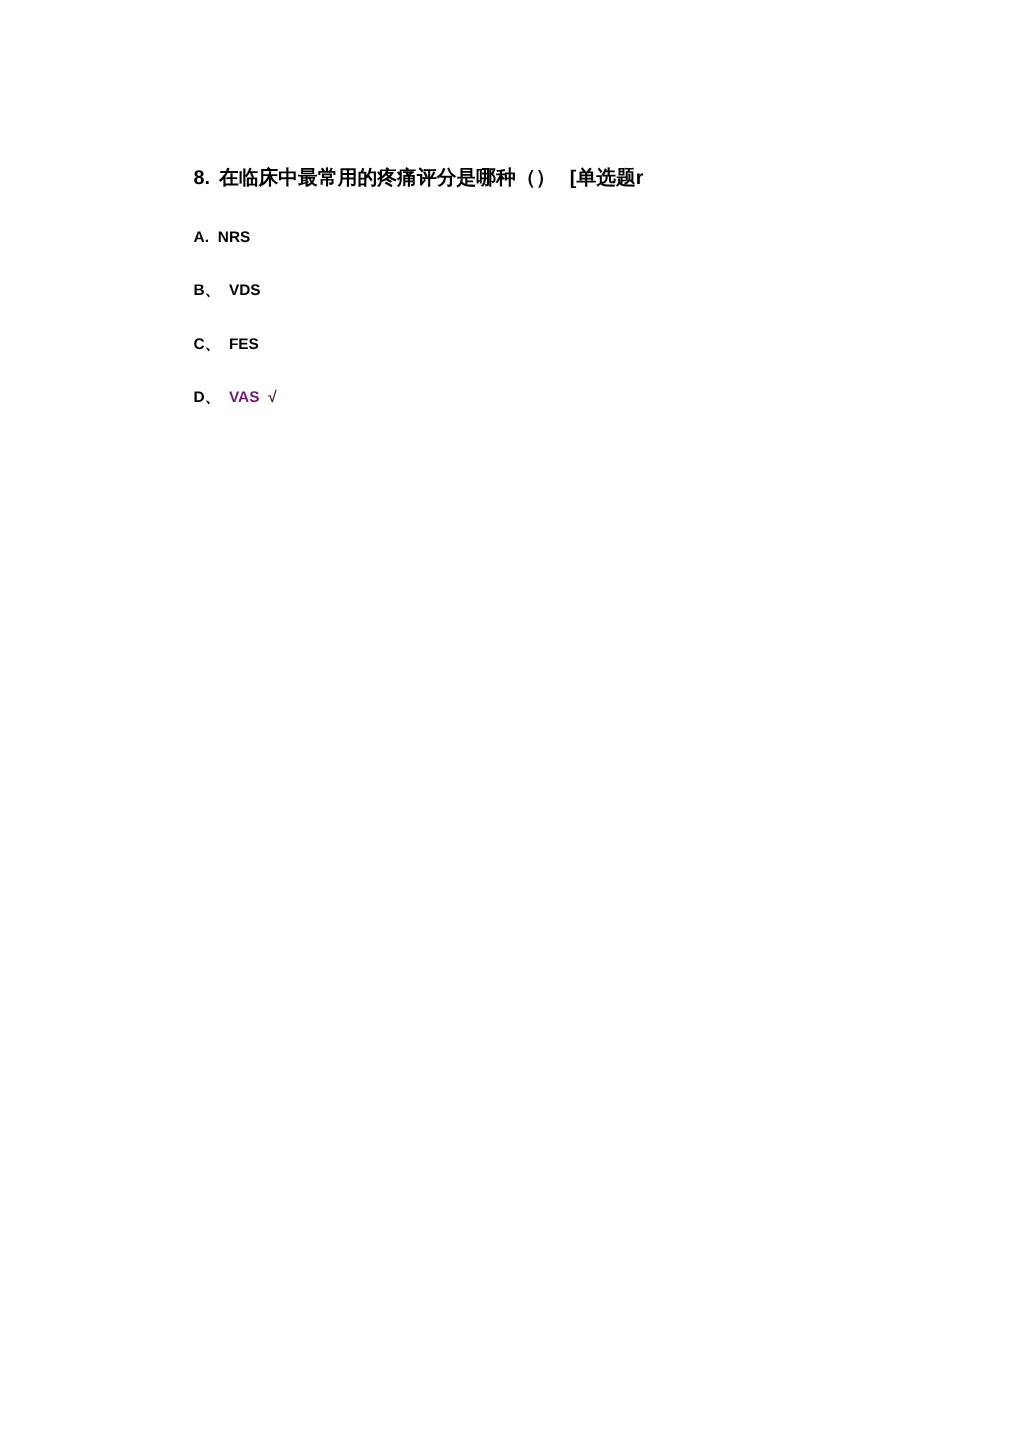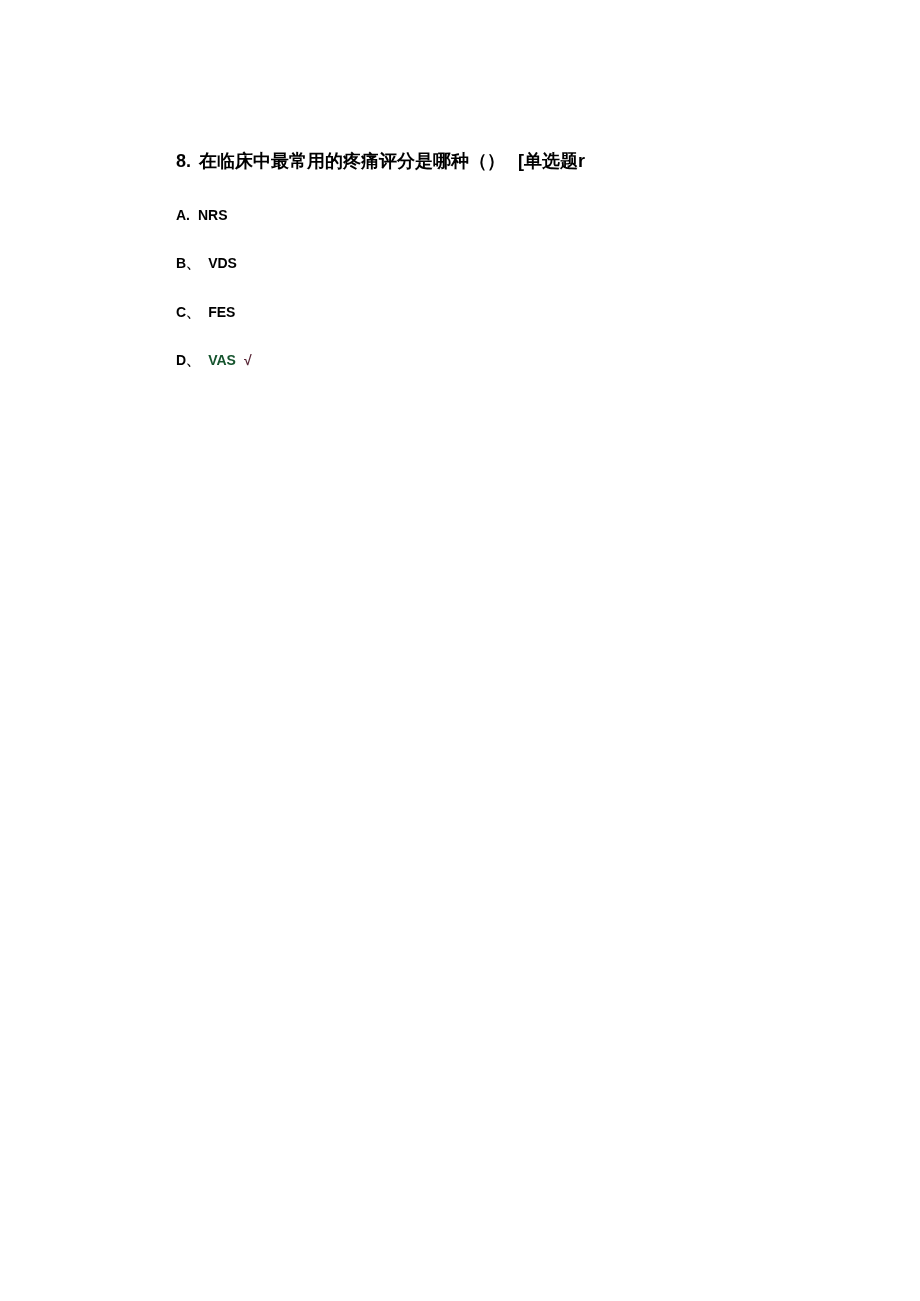--- a/index.html
+++ b/index.html
@@ -25,21 +25,21 @@
       font-weight: bold;
     }
     .option {
       font-size: 14px;
       font-weight: bold;
       color: #000000;
       line-height: 1.6;
       margin-bottom: 26px;
     }
     .option-correct {
-      color: #14532d;
+      color: #701a75;
       text-align: right;
     }
     .correct-mark {
       color: #5a2838;
     }
   </style>
 </head>
 <body>
 
 <div class="question-line">

